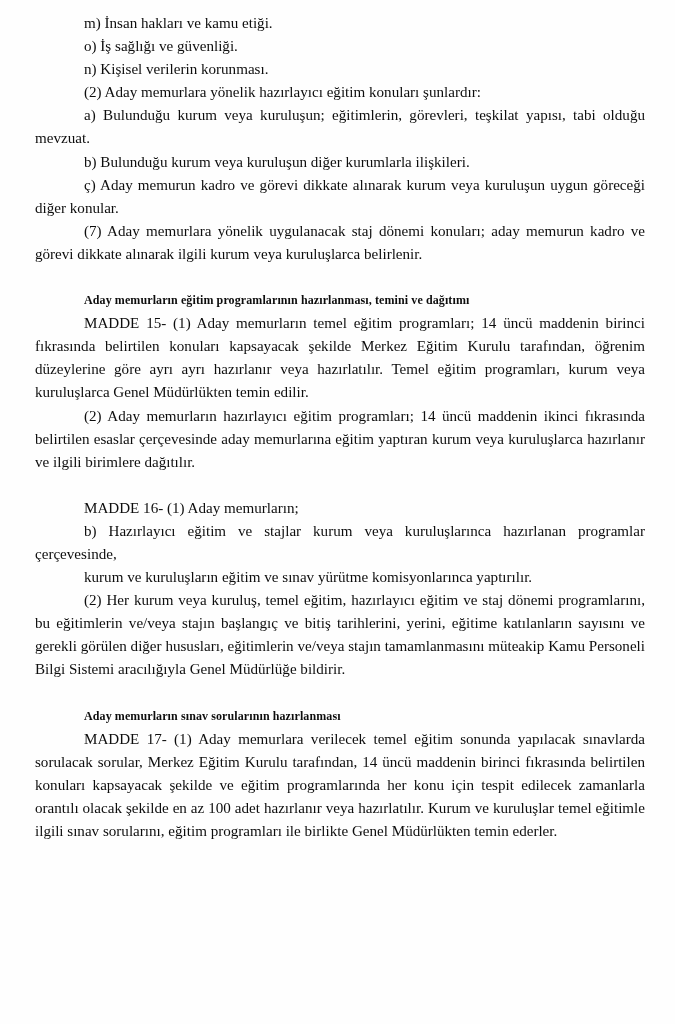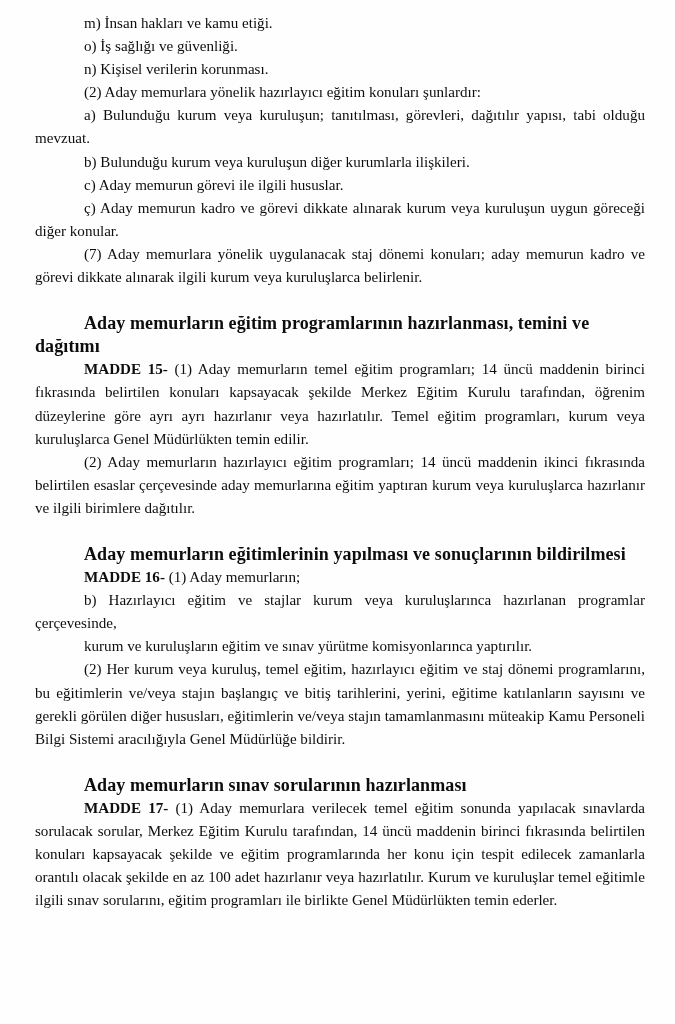--- a/index.html
+++ b/index.html
@@ -39,60 +39,58 @@
     text-indent: 49px;
   }
   
   p.line {
     text-align: left;
     text-indent: 49px;
   }
 
   h2.heading {
     margin: 0;
-    font-size: 18px;
+    font-size: 12px;
     line-height: 23.1px;
     font-weight: bold;
     text-indent: 49px;
     text-align: left;
     letter-spacing: 0.1px;
   }
   .madde {
-    font-weight: bold;
+    font-weight: normal;
     margin-top: 11px;
   }
   .gap-lg { height: 23px; }
 </style>
 </head>
 <body>
 
 <div class="page">
   <div class="doc-body">
 
     <p class="line">m) İnsan hakları ve kamu etiği.</p>
     <p class="line">o) İş sağlığı ve güvenliği.</p>
     <p class="line">n) Kişisel verilerin korunması.</p>
 
     <p class="line">(2) Aday memurlara yönelik hazırlayıcı eğitim konuları şunlardır:</p>
 
-    <p class="para">a) Bulunduğu kurum veya kuruluşun; tanıtılması, görevleri, dağıtılır yapısı, tabi olduğu mevzuat.</p>
+    <p class="para">a) Bulunduğu kurum veya kuruluşun; eğitimlerin, görevleri, teşkilat yapısı, tabi olduğu mevzuat.</p>
     <p class="line">b) Bulunduğu kurum veya kuruluşun diğer kurumlarla ilişkileri.</p>
-    <p class="line">c) Aday memurun görevi ile ilgili hususlar.</p>
     <p class="para">ç) Aday memurun kadro ve görevi dikkate alınarak kurum veya kuruluşun uygun göreceği diğer konular.</p>
     <p class="para">(7) Aday memurlara yönelik uygulanacak staj dönemi konuları; aday memurun kadro ve görevi dikkate alınarak ilgili kurum veya kuruluşlarca belirlenir.</p>
 
     <div class="gap-lg"></div>
 
     <h2 class="heading">Aday memurların eğitim programlarının hazırlanması, temini ve dağıtımı</h2>
     <p class="para"><span class="madde">MADDE 15-</span><span> (1) Aday memurların temel eğitim programları; 14 üncü maddenin birinci fıkrasında belirtilen konuları kapsayacak şekilde Merkez Eğitim Kurulu tarafından, öğrenim düzeylerine göre ayrı ayrı hazırlanır veya hazırlatılır. Temel eğitim programları, kurum veya kuruluşlarca Genel Müdürlükten temin edilir.</span></p>
     <p class="para">(2) Aday memurların hazırlayıcı eğitim programları; 14 üncü maddenin ikinci fıkrasında belirtilen esaslar çerçevesinde aday memurlarına eğitim yaptıran kurum veya kuruluşlarca hazırlanır ve ilgili birimlere dağıtılır.</p>
 
     <div class="gap-lg"></div>
 
-    <h2 class="heading">Aday memurların eğitimlerinin yapılması ve sonuçlarının bildirilmesi</h2>
     <p class="line"><span class="madde">MADDE 16-</span><span> (1) Aday memurların;</span></p>
     <p class="para">b) Hazırlayıcı eğitim ve stajlar kurum veya kuruluşlarınca hazırlanan programlar çerçevesinde,</p>
     <p class="line">kurum ve kuruluşların eğitim ve sınav yürütme komisyonlarınca yaptırılır.</p>
     <p class="para">(2) Her kurum veya kuruluş, temel eğitim, hazırlayıcı eğitim ve staj dönemi programlarını, bu eğitimlerin ve/veya stajın başlangıç ve bitiş tarihlerini, yerini, eğitime katılanların sayısını ve gerekli görülen diğer hususları, eğitimlerin ve/veya stajın tamamlanmasını müteakip Kamu Personeli Bilgi Sistemi aracılığıyla Genel Müdürlüğe bildirir.</p>
 
     <div class="gap-lg"></div>
 
     <h2 class="heading">Aday memurların sınav sorularının hazırlanması</h2>
     <p class="para"><span class="madde">MADDE 17-</span><span> (1) Aday memurlara verilecek temel eğitim sonunda yapılacak sınavlarda sorulacak sorular, Merkez Eğitim Kurulu tarafından, 14 üncü maddenin birinci fıkrasında belirtilen konuları kapsayacak şekilde ve eğitim programlarında her konu için tespit edilecek zamanlarla orantılı olacak şekilde en az 100 adet hazırlanır veya hazırlatılır. Kurum ve kuruluşlar temel eğitimle ilgili sınav sorularını, eğitim programları ile birlikte Genel Müdürlükten temin ederler.</span></p>
 

